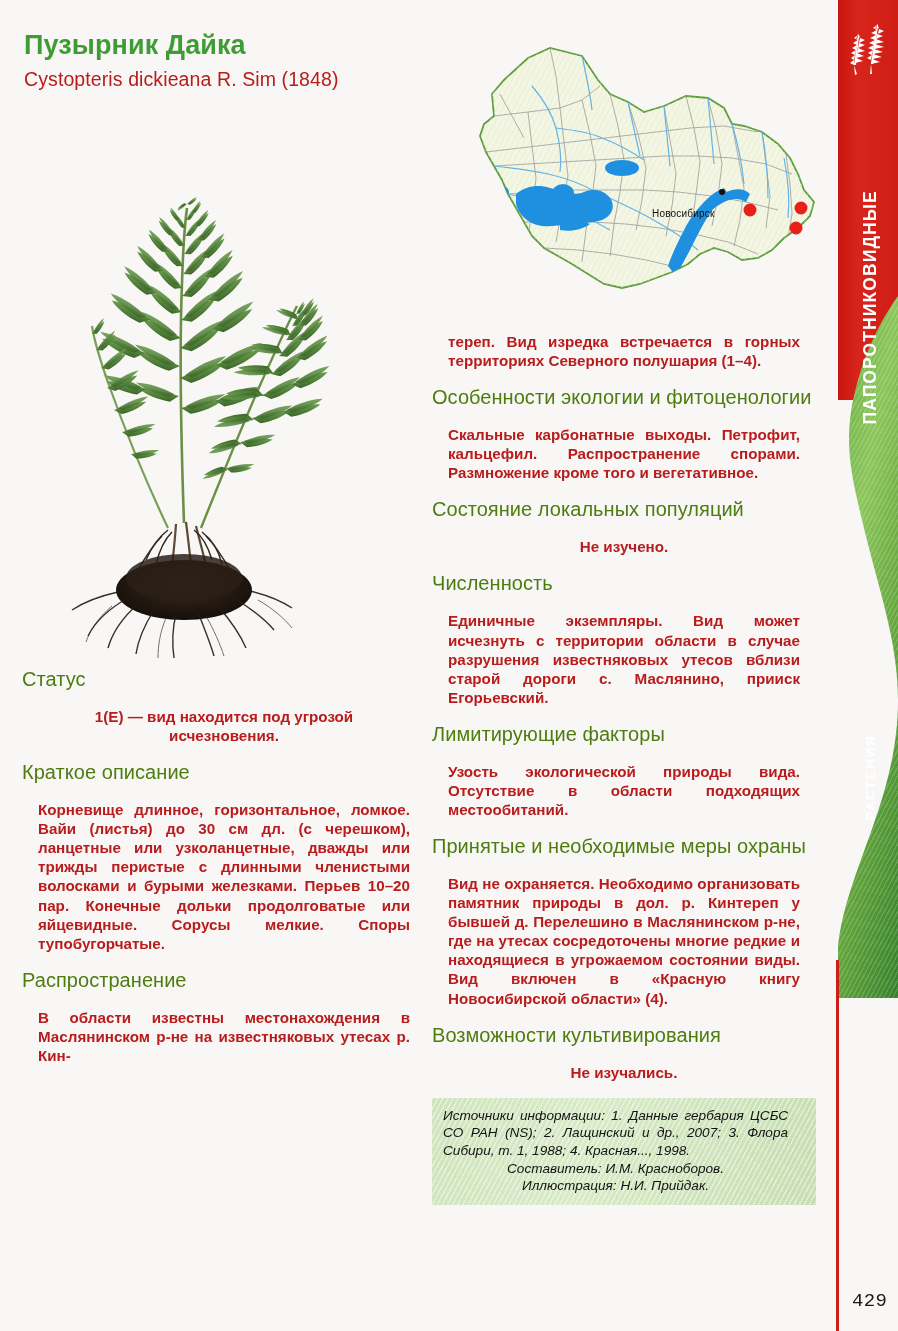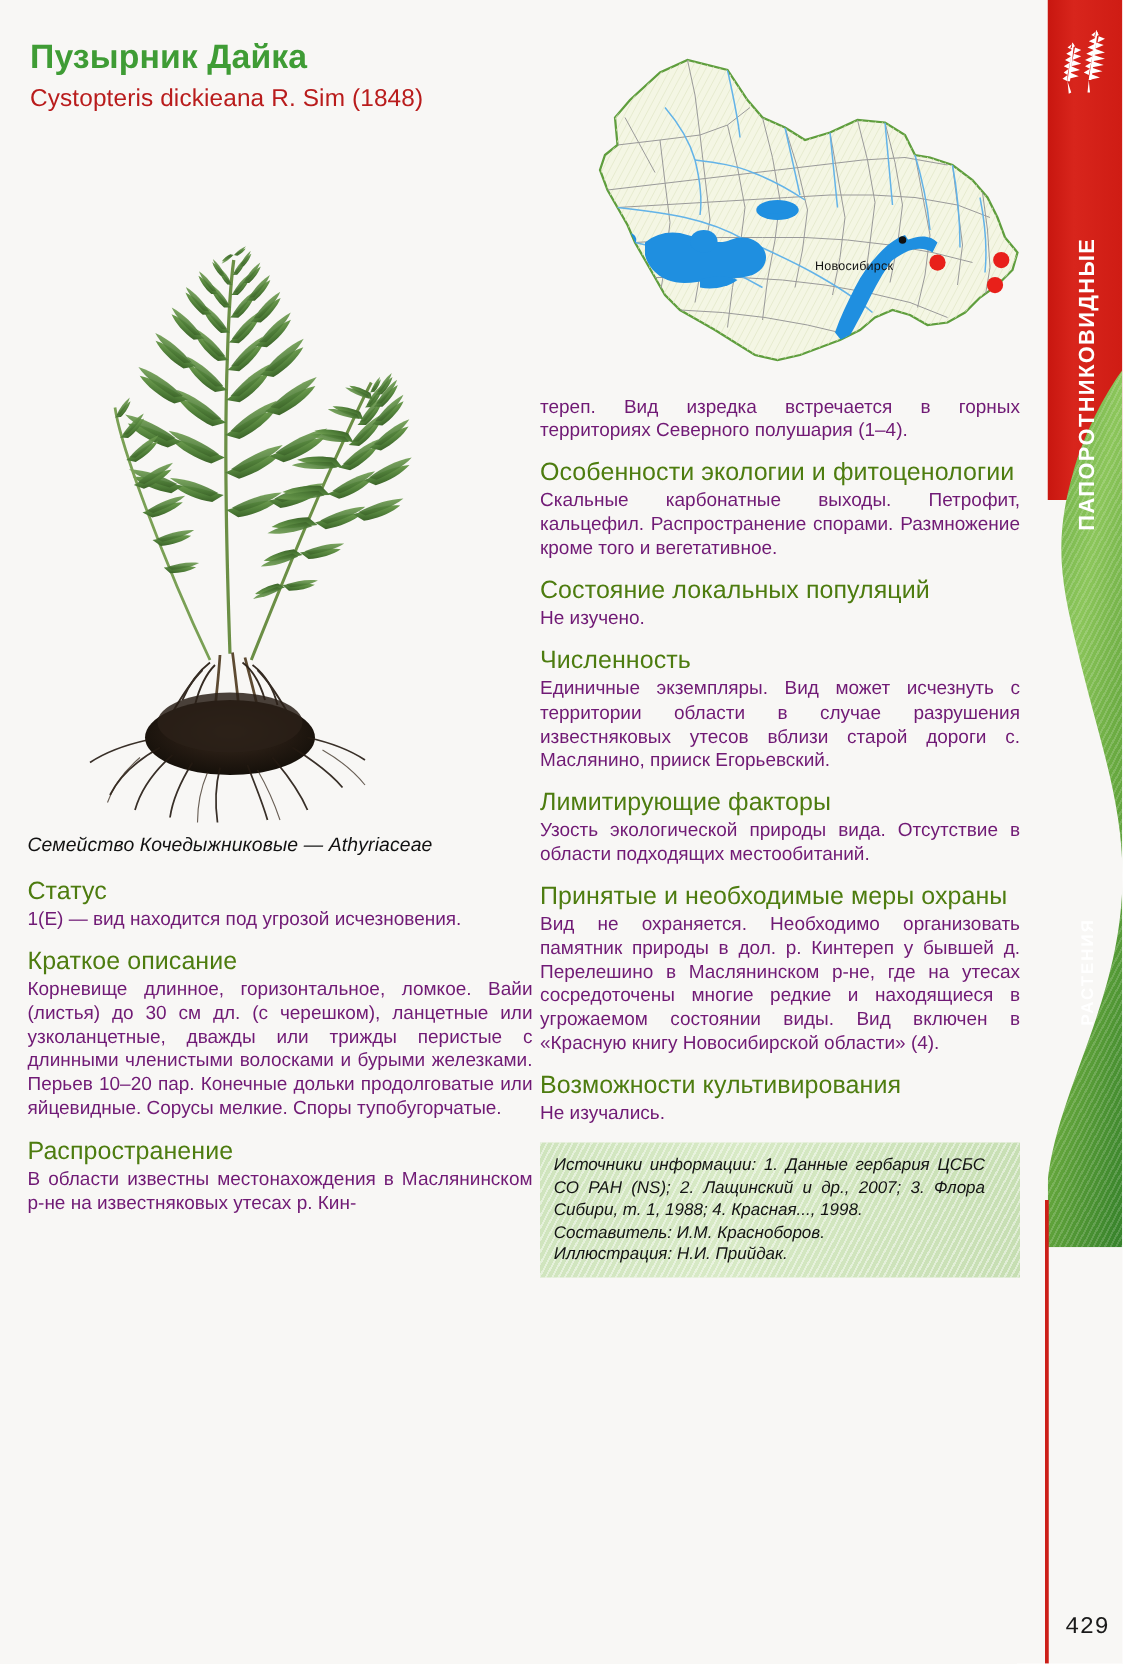--- a/index.html
+++ b/index.html
@@ -169,46 +169,47 @@
     font-size: 20px;
     font-weight: normal;
     color: #4d7c0f;
     margin: 13px 0 1px 0;
     letter-spacing: 0.05px;
   }
   h3.sec:first-child { margin-top: 0; }
   p.body {
     font-size: 15.2px;
     line-height: 1.255;
-    margin: 0;
-    color: #701a75;
+    margin: 16px;
+    color: #b91c1c;
     text-align: justify;
     letter-spacing: 0.0px;
-  }
-  p.body.nojust { text-align: left; }
+    font-weight: bold;
+  }
+  p.body.nojust { text-align: center; }
 
   
   .sources {
     margin-top: 14px;
     background:
       repeating-linear-gradient(118deg, rgba(255,255,255,.45) 0 1.5px, rgba(255,255,255,0) 1.5px 4.5px),
       linear-gradient(100deg, #cfe4bd 0%, #d8eac6 40%, #c6deb2 100%);
     padding: 9px 28px 10px 11px;
     box-sizing: border-box;
     width: 384px;
   }
   .sources p {
     margin: 0;
     font-size: 13.6px;
     font-style: italic;
     line-height: 1.30;
     color: #131313;
     text-align: justify;
   }
-  .sources p.last { text-align: left; }
+  .sources p.last { text-align: center; }
 </style>
 </head>
 <body>
 
 <div class="page">
 
   <div class="side-tab">
     <div class="side-red"></div>
 
     <svg class="fern-icon" viewBox="0 0 48 60">
@@ -632,21 +633,20 @@
 
     <circle cx="290" cy="176" r="3" fill="#111"></circle>
 
     <circle cx="318" cy="194" r="6.5" fill="#e8201a"></circle>
     <circle cx="369" cy="192" r="6.5" fill="#e8201a"></circle>
     <circle cx="364" cy="212" r="6.5" fill="#e8201a"></circle>
   </svg>
   <div class="map-city-label">Новосибирск</div>
 
   <div class="col-left">
-    <div class="family">Семейство Кочедыжниковые — Athyriaceae</div>
 
     <h3 class="sec">Статус</h3>
     <p class="body nojust">1(E) — вид находится под угрозой исчезновения.</p>
 
     <h3 class="sec">Краткое описание</h3>
     <p class="body">Корневище длинное, горизонтальное, ломкое. Вайи (листья) до 30 см дл. (с черешком), ланцетные или узколанцетные, дважды или трижды перистые с длинными членистыми волосками и бурыми железками. Перьев 10–20 пар. Конечные дольки продолговатые или яйцевидные. Сорусы мелкие. Споры тупобугорчатые.</p>
 
     <h3 class="sec">Распространение</h3>
     <p class="body">В области известны местонахождения в Маслянинском р-не на известняковых утесах р. Кин-</p>
   </div>

